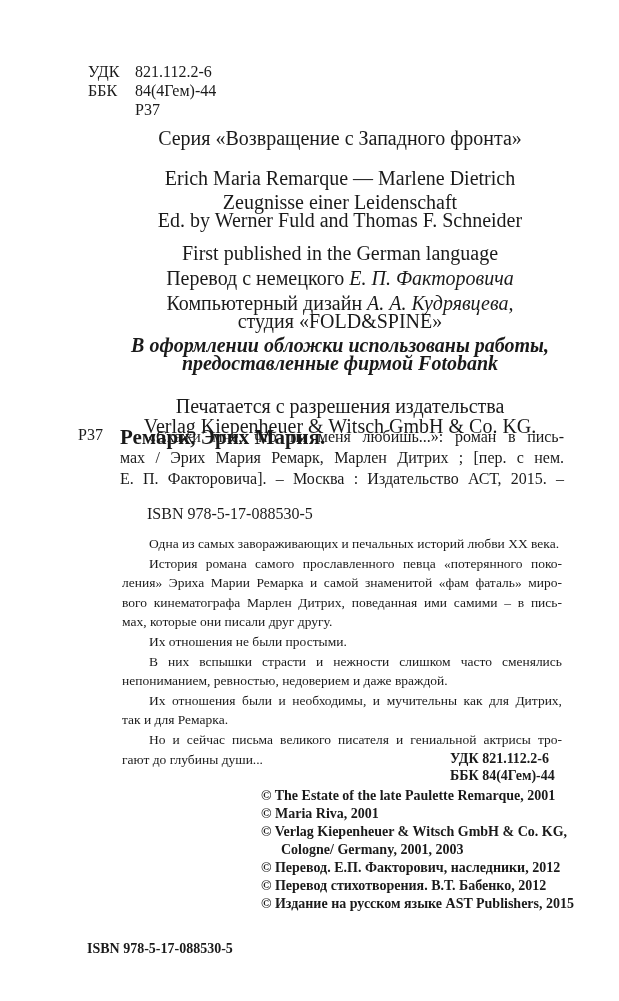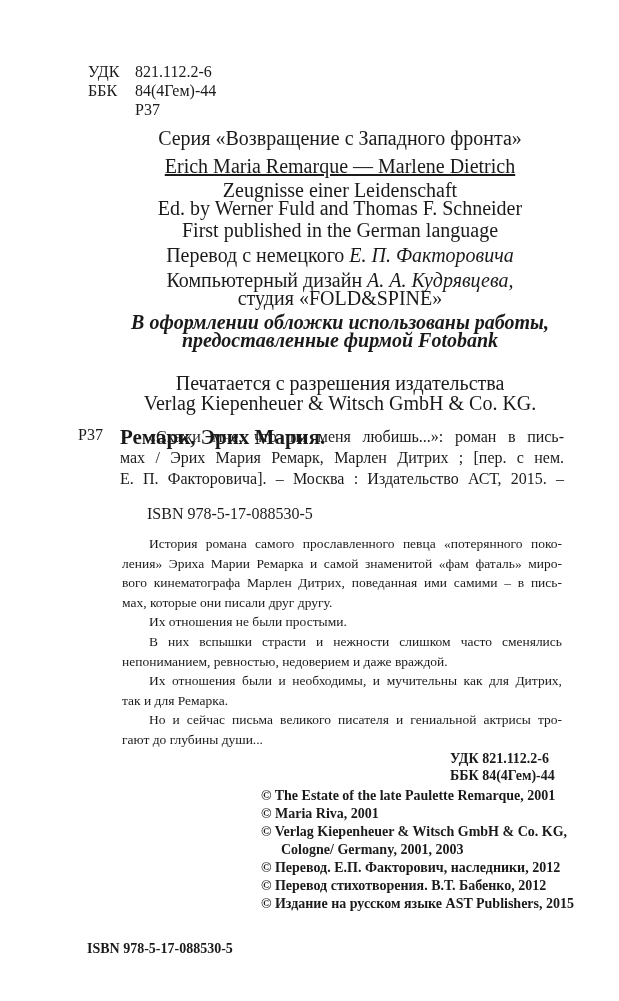--- a/index.html
+++ b/index.html
@@ -45,24 +45,24 @@
     <span>84(4Гем)-44</span>
   </div>
   <div class="row">
     <span class="lbl"></span>
     <span>Р37</span>
   </div>
 </div>
 
 <div class="center-block" style="top:129px; line-height:19px;">
   <div class="ln">Серия «Возвращение с Западного фронта»</div>
-  <div class="ln" style="margin-top:9px; line-height:18px;text-decoration:underline;">Erich Maria Remarque — Marlene Dietrich</div>
+  <div class="ln" style="margin-top:21px; line-height:18px;">Erich Maria Remarque — Marlene Dietrich</div>
   <div class="ln" style="margin-top:6px; line-height:18px;">Zeugnisse einer Leidenschaft</div>
   <div class="ln" style="line-height:18px;">Ed. by Werner Fuld and Thomas F. Schneider</div>
-  <div class="ln" style="margin-top:4px;">First published in the German language</div>
+  <div class="ln" style="margin-top:15px;">First published in the German language</div>
   <div class="ln" style="margin-top:6px;">
     <span>Перевод с немецкого</span>
     <span class="ital">Е. П. Факторовича</span>
   </div>
   <div class="ln" style="margin-top:6px; line-height:18px;">
     <span>Компьютерный дизайн</span>
     <span class="ital">А. А. Кудрявцева,</span>
   </div>
   <div class="ln" style="line-height:18px;">студия «FOLD&amp;SPINE»</div>
   <div class="ln bold-ital" style="margin-top:6px; line-height:18px;">В оформлении обложки использованы работы,</div>
@@ -74,20 +74,21 @@
 <div class="abs heading">Ремарк, Эрих Мария.</div>
 <div class="abs r37">Р37</div>
 <div class="biblio">
   <div class="ln ind">«Скажи мне, что ты меня любишь...»: роман в пись-</div>
   <div class="ln">мах / Эрих Мария Ремарк, Марлен Дитрих ; [пер. с нем.</div>
   <div class="ln">Е. П. Факторовича]. – Москва : Издательство АСТ, 2015. –</div>
 </div>
 <div class="abs isbn-main">ISBN 978-5-17-088530-5</div>
 
 <div class="annot">
+  <div class="ln last ind">Одна из самых завораживающих и печальных историй любви XX века.</div>
   <div class="ln ind">История романа самого прославленного певца «потерянного поко-</div>
   <div class="ln">ления» Эриха Марии Ремарка и самой знаменитой «фам фаталь» миро-</div>
   <div class="ln">вого кинематографа Марлен Дитрих, поведанная ими самими – в пись-</div>
   <div class="ln last">мах, которые они писали друг другу.</div>
   <div class="ln last ind">Их отношения не были простыми.</div>
   <div class="ln ind">В них вспышки страсти и нежности слишком часто сменялись</div>
   <div class="ln last">непониманием, ревностью, недоверием и даже враждой.</div>
   <div class="ln ind">Их отношения были и необходимы, и мучительны как для Дитрих,</div>
   <div class="ln last">так и для Ремарка.</div>
   <div class="ln ind">Но и сейчас письма великого писателя и гениальной актрисы тро-</div>

